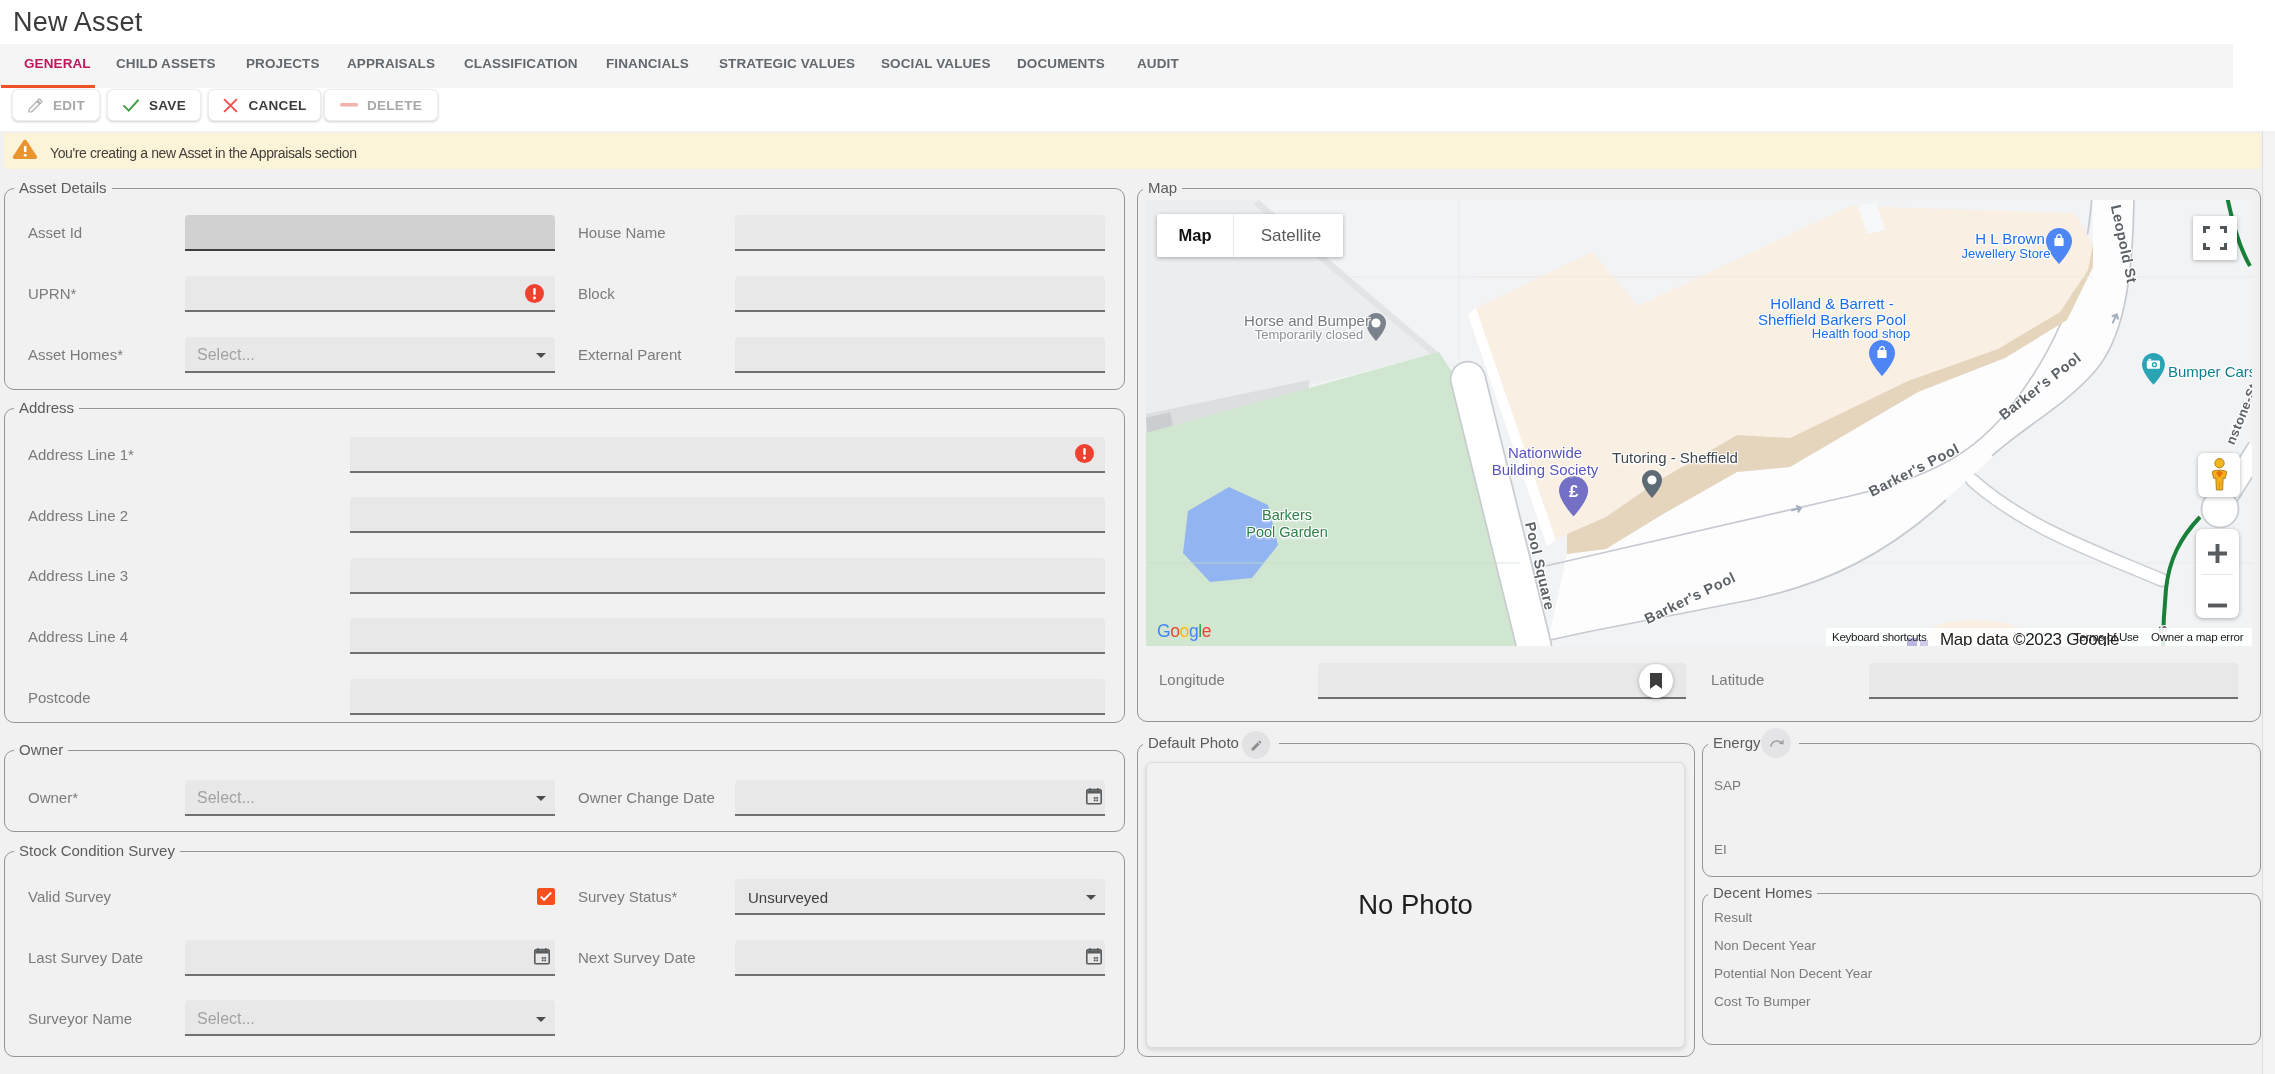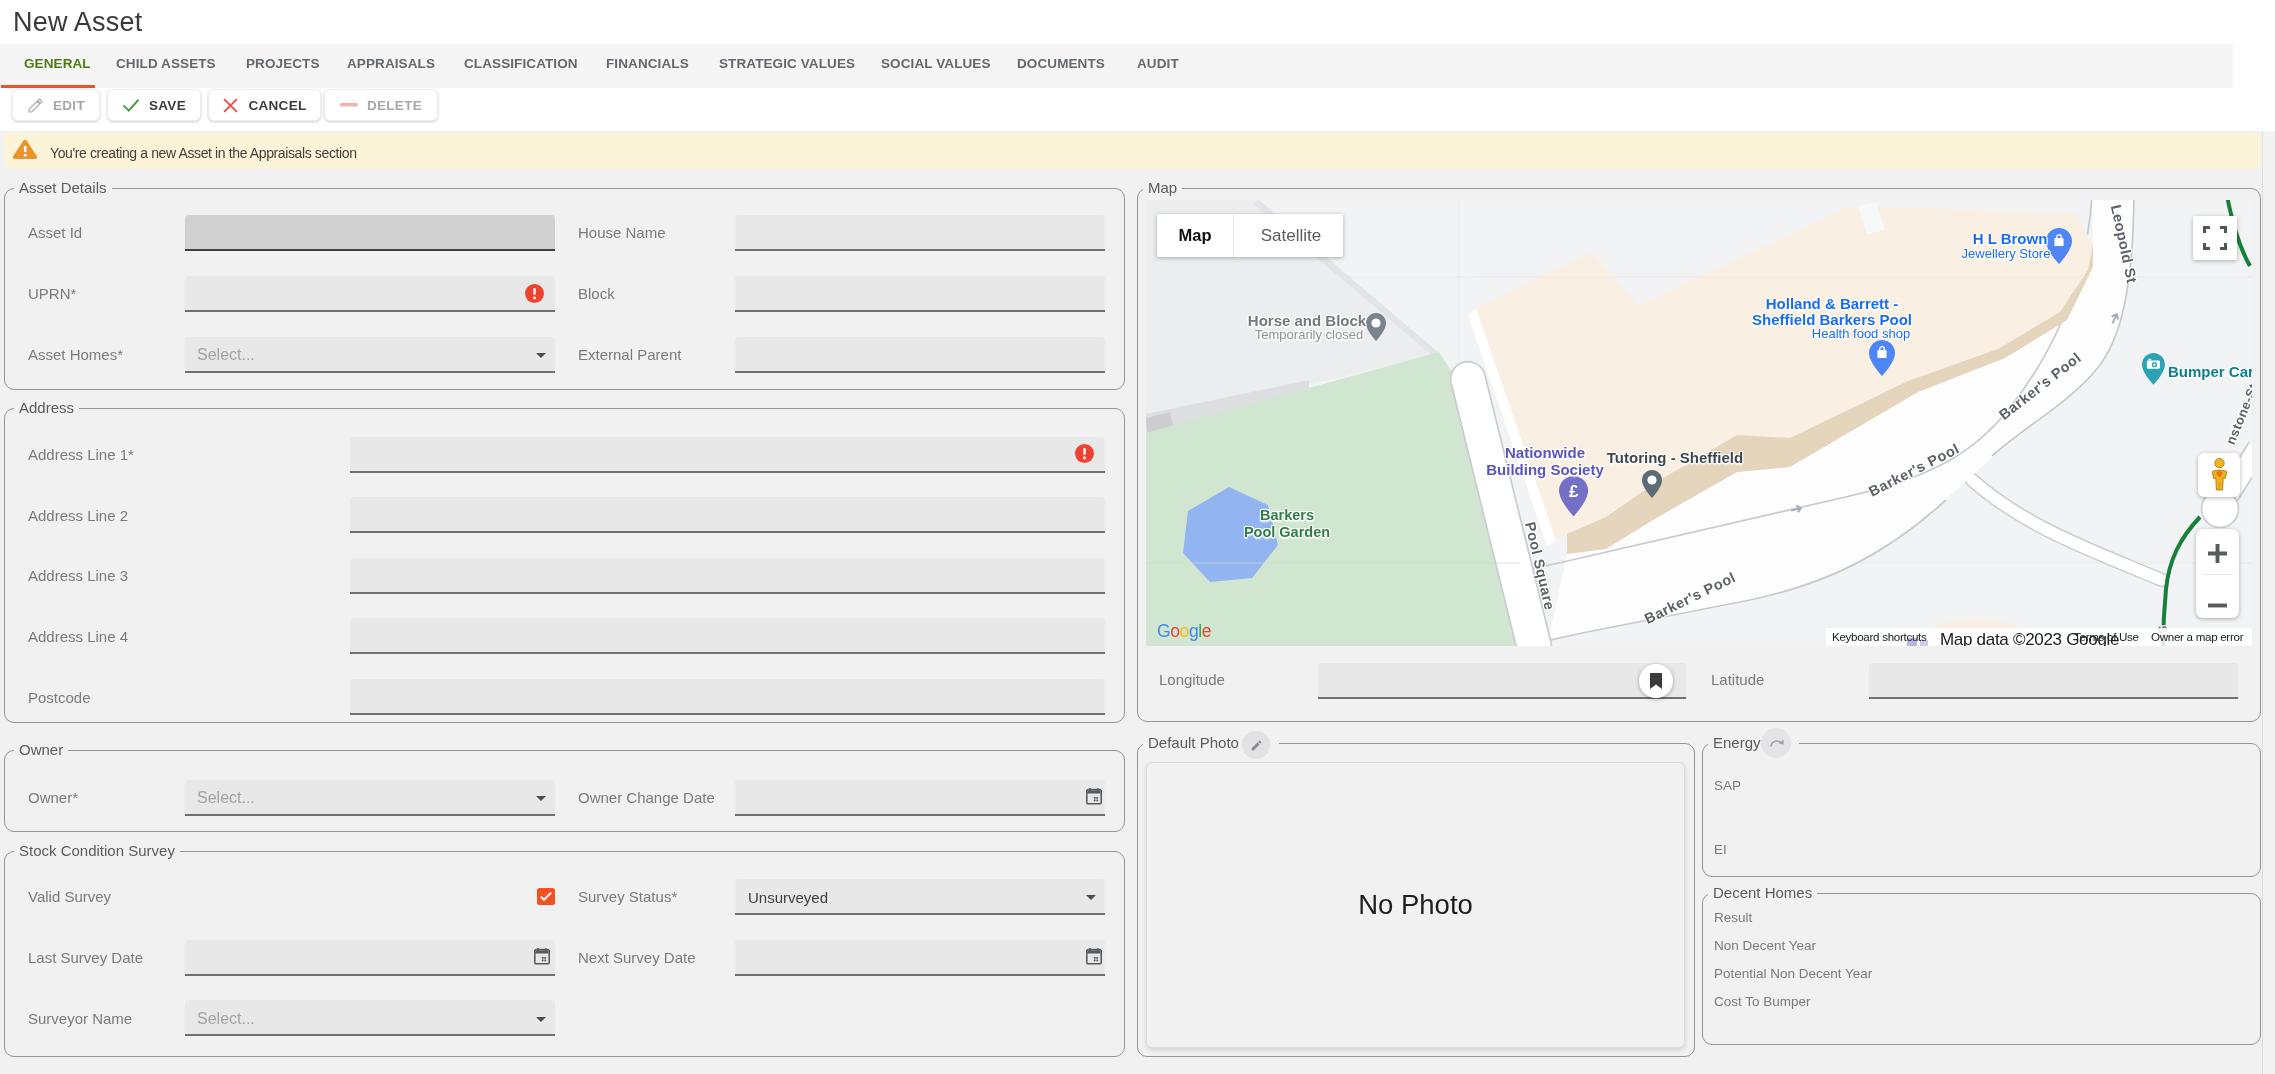--- a/index.html
+++ b/index.html
@@ -9,32 +9,32 @@
 .abs{position:absolute}
 .fs{position:absolute;border:1px solid #939596;border-radius:10px}
 .legend{position:absolute;font-size:15px;color:#5c5c5c;background:#f1f1f1;padding:0 5px;line-height:16px;white-space:nowrap}
 .lbl{position:absolute;font-size:15px;color:#7b7b7b;white-space:nowrap;line-height:18px}
 .inp{position:absolute;height:36px;background:#e8e8e8;border-bottom:2px solid #707070;border-radius:4px 4px 0 0}
 .seltxt{position:absolute;font-size:16px;color:#a2a2a2;line-height:18px}
 .selarr{position:absolute;width:0;height:0;border-left:5px solid transparent;border-right:5px solid transparent;border-top:5px solid #4c4c4c}
 .btn{position:absolute;height:32px;background:#fff;border:1px solid #ededed;border-radius:6px;box-shadow:0 1px 2.5px rgba(0,0,0,.2);display:flex;align-items:center;justify-content:center;gap:9px;font-size:13.5px;font-weight:bold;letter-spacing:.3px}
 .tab{position:absolute;font-size:13.5px;font-weight:bold;letter-spacing:.1px;color:#63686d;line-height:15px}
 .mlb{position:absolute;text-align:center;white-space:nowrap;text-shadow:-1px -1px 0 #fff,1px -1px 0 #fff,-1px 1px 0 #fff,1px 1px 0 #fff,0 2px 2px #fff;transform:translateX(-50%);line-height:15px}
-.mlb.mbold{font-weight:bold}
+.mlb.mbold{font-weight:normal}
 .mst{position:absolute;white-space:nowrap;color:#5c6268;font-size:14.5px;font-weight:bold;text-shadow:-1px -1px 0 #fff,1px -1px 0 #fff,-1px 1px 0 #fff,1px 1px 0 #fff;letter-spacing:.5px}
 </style>
 </head>
 <body>
 <div id="page">
 
   <div class="abs" style="left:0;top:0;width:2275px;height:131px;background:#fff"></div>
   <div class="abs" style="left:0;top:44px;width:2233px;height:44px;background:#f5f5f6"></div>
   <div class="abs" style="left:13px;top:7px;font-size:27px;color:#3b3b3b;letter-spacing:.2px">New Asset</div>
 
-  <div class="tab" style="left:24px;top:56px;color:#4d7c0f">GENERAL</div>
+  <div class="tab" style="left:24px;top:56px;color:#be185d">GENERAL</div>
   <div class="tab" style="left:116px;top:56px">CHILD ASSETS</div>
   <div class="tab" style="left:246px;top:56px">PROJECTS</div>
   <div class="tab" style="left:347px;top:56px">APPRAISALS</div>
   <div class="tab" style="left:464px;top:56px">CLASSIFICATION</div>
   <div class="tab" style="left:606px;top:56px">FINANCIALS</div>
   <div class="tab" style="left:719px;top:56px">STRATEGIC VALUES</div>
   <div class="tab" style="left:881px;top:56px">SOCIAL VALUES</div>
   <div class="tab" style="left:1017px;top:56px">DOCUMENTS</div>
   <div class="tab" style="left:1137px;top:56px">AUDIT</div>
   <div class="abs" style="left:1px;top:85px;width:94px;height:3px;background:#ef5226"></div>
@@ -260,21 +260,21 @@
           <path d="M13,0 C6,0 0,5.8 0,13 C0,22.5 13,36 13,36 S26,22.5 26,13 C26,5.8 20,0 13,0Z" fill="#2aa4b5"></path>
           <g transform="translate(5.5,6)">
             <rect x="0" y="2.6" width="15" height="9.4" rx="1.6" fill="#fff"></rect>
             <circle cx="8.6" cy="7.3" r="3" fill="#2aa4b5"></circle>
             <circle cx="8.6" cy="7.3" r="1.4" fill="#fff"></circle>
             <rect x="1.6" y="0.4" width="3.4" height="2.2" rx="1" fill="#fff"></rect>
           </g>
         </g>
     </svg>
 
-    <div class="mlb mbold" style="left:161px;top:113px;color:#747880;font-size:15px">Horse and Block</div>
+    <div class="mlb mbold" style="left:161px;top:113px;color:#747880;font-size:15px">Horse and Bumper</div>
     <div class="mlb" style="left:163px;top:127px;color:#8c9095;font-size:13px">Temporarily closed</div>
     <div class="mlb mbold" style="left:141px;top:307px;color:#2f7d47;font-size:14.5px;line-height:17px">Barkers<br>Pool Garden</div>
     <div class="mlb mbold" style="left:399px;top:245px;color:#5a55be;font-size:15px;line-height:16.5px">Nationwide<br>Building Society</div>
     <div class="mlb mbold" style="left:529px;top:250px;color:#3f474e;font-size:15px">Tutoring - Sheffield</div>
     <div class="mlb mbold" style="left:686px;top:96px;color:#1a6dee;font-size:15px;line-height:16px">Holland &amp; Barrett -<br>Sheffield Barkers Pool</div>
     <div class="mlb" style="left:715px;top:126px;color:#1a6dee;font-size:13px">Health food shop</div>
     <div class="mlb mbold" style="left:864px;top:31px;color:#1a6dee;font-size:15px">H L Brown</div>
     <div class="mlb" style="left:860px;top:46px;color:#1a6dee;font-size:13px">Jewellery Store</div>
     <div class="mlb mbold" style="left:1022px;top:164px;transform:none;color:#0c7f8e;font-size:15px">Bumper Cars</div>
     <div class="mst" style="left:394px;top:366px;transform:translate(-50%,-50%) rotate(77deg)">Pool Square</div>

